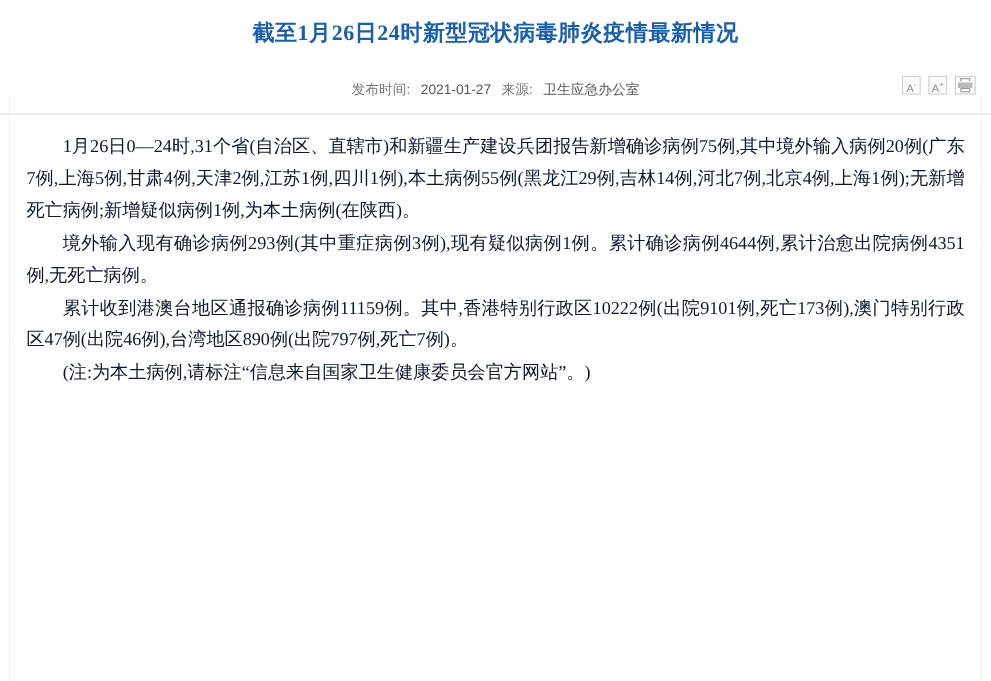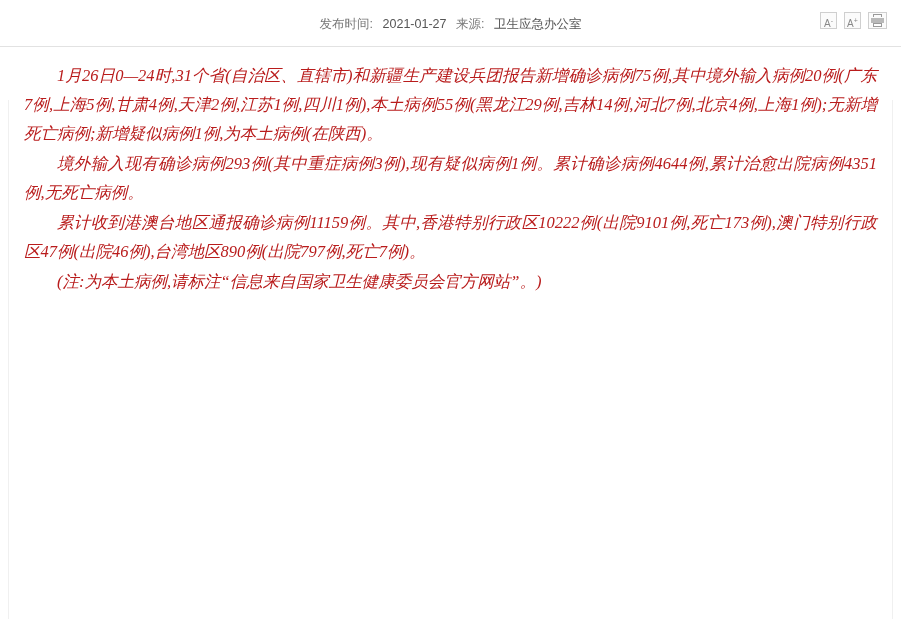--- a/index.html
+++ b/index.html
@@ -26,21 +26,21 @@
     font-size: 20px;
     font-weight: bold;
     color: #1a5fa8;
     padding-top: 16px;
     letter-spacing: 0.5px;
     font-family: "Liberation Serif", serif;
   }
   .meta-bar {
     position: relative;
     height: 34px;
-    margin-top: 12px;
+    margin-top: 26px;
     border-bottom: 1px solid #e2e2e2;
   }
   .meta-center {
     text-align: center;
     font-size: 12.5px;
     color: #666;
     padding-top: 4px;
   }
   .meta-center span {
     margin: 0 3px;
@@ -113,25 +113,24 @@
   }
   .content {
     padding: 14px 24px 0 24px;
     box-sizing: border-box;
   }
   .content p {
     margin: 0 0 1px 0;
     font-size: 16.5px;
     line-height: 29px;
     text-indent: 2em;
-    color: #b91c1c;
+    color: #0f172a;
     font-family: "Liberation Serif", serif;
     text-align: justify;
     text-justify: inter-ideograph;
-    font-style: italic;
   }
   .note {
     margin-top: 22px;
     font-size: 16.5px;
     line-height: 28px;
     color: #2b2b2b;
     font-family: "Liberation Serif", serif;
     text-align: center;
     text-indent: 0;
   }
@@ -146,20 +145,21 @@
   .side-rule-right { right: 8px; }
 </style>
 </head>
 <body>
 
 <div class="page">
 
   <div class="side-rule-left"></div>
   <div class="side-rule-right"></div>
 
+  <div class="title">截至1月26日24时新型冠状病毒肺炎疫情最新情况</div>
 
   <div class="meta-bar">
     <div class="meta-center">
       <span class="meta-label">发布时间:</span>
       <span class="meta-value">2021-01-27</span>
       <span class="meta-label">来源:</span>
       <span class="meta-value">卫生应急办公室</span>
     </div>
     <div class="tools">
       <div class="tool-btn"><span>A</span><span class="sm">-</span></div>

